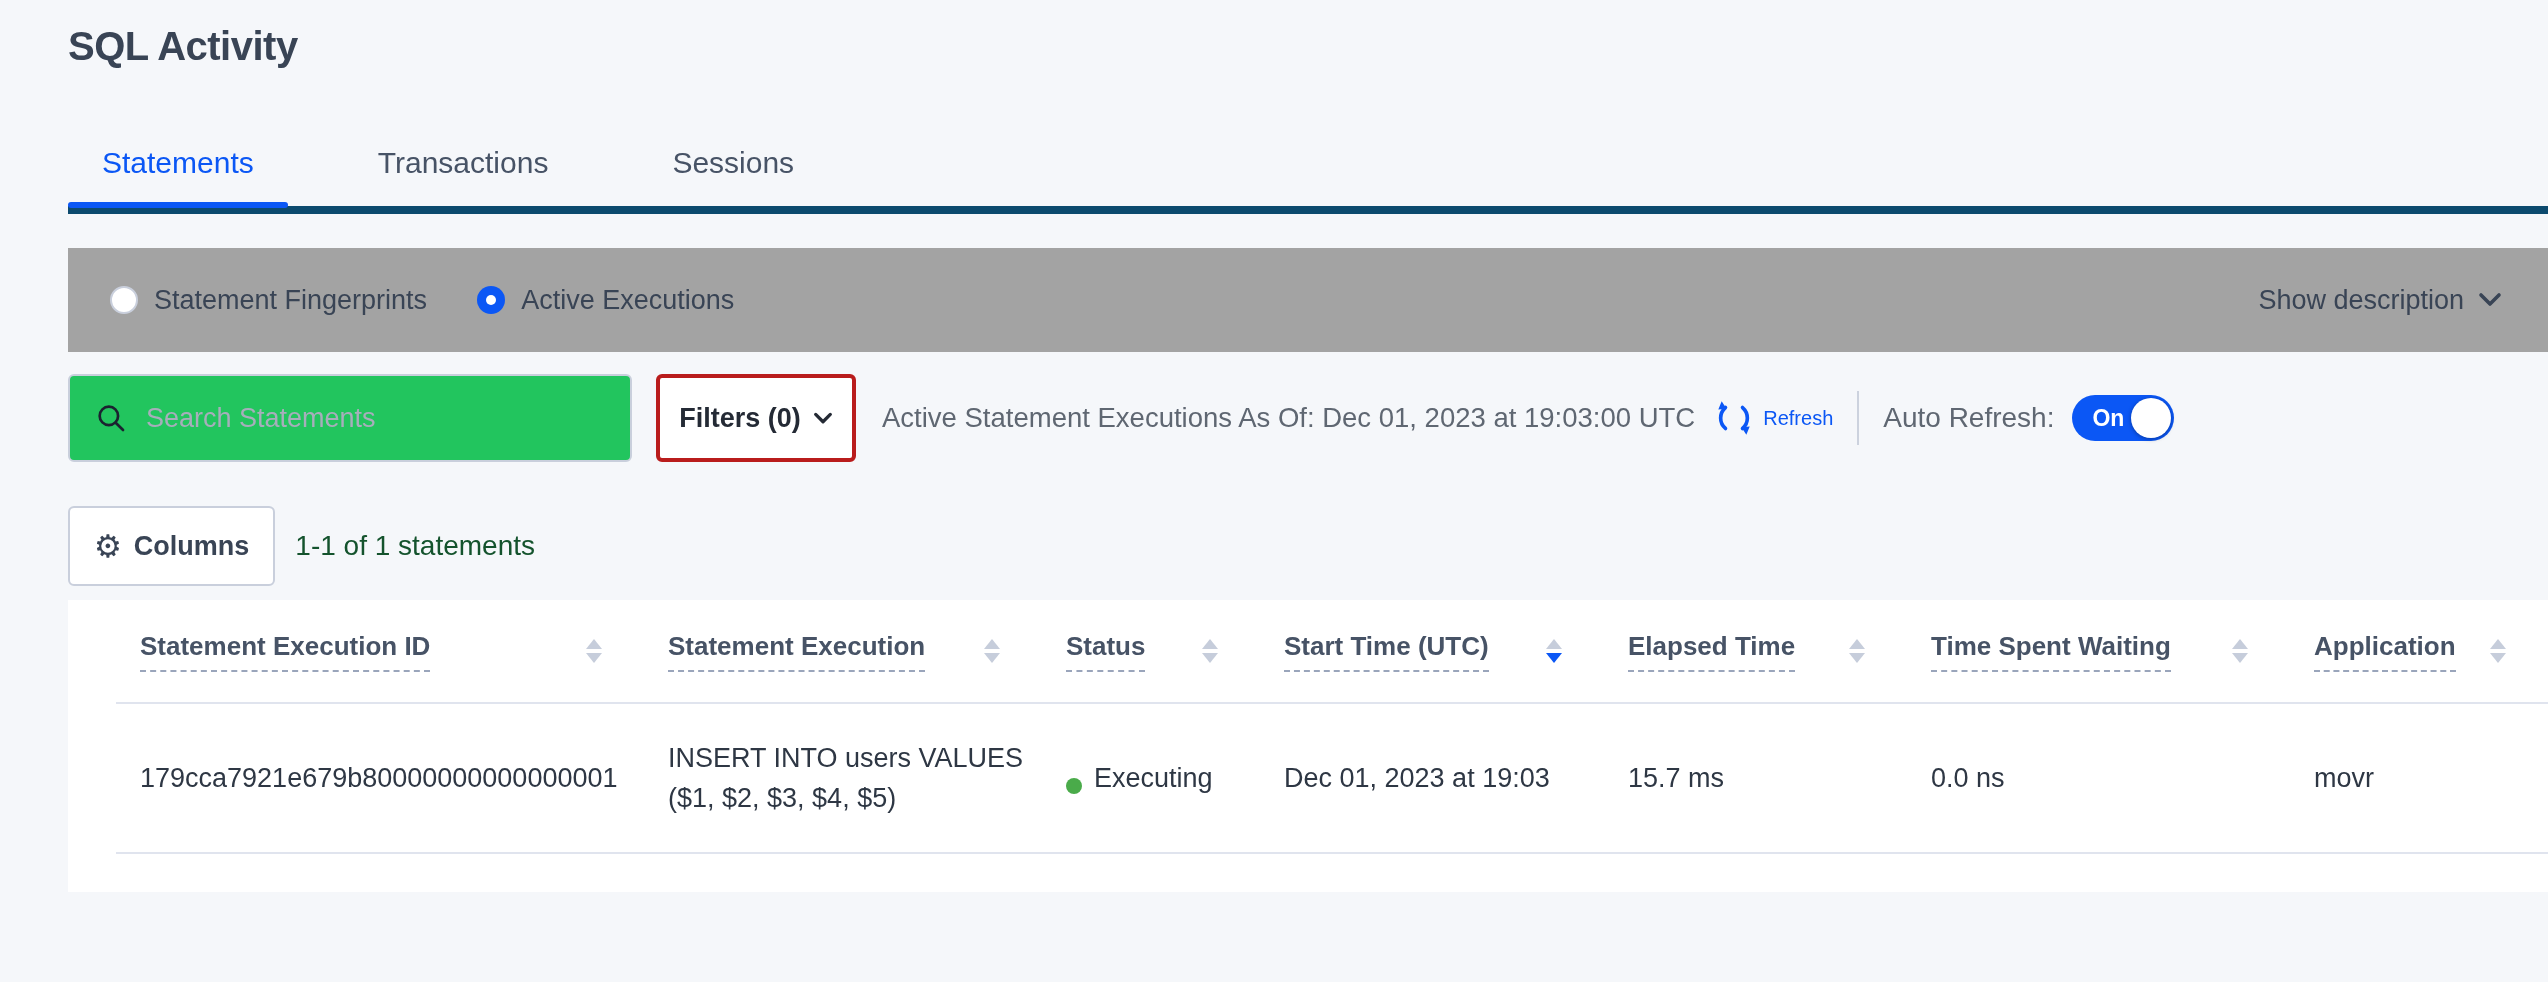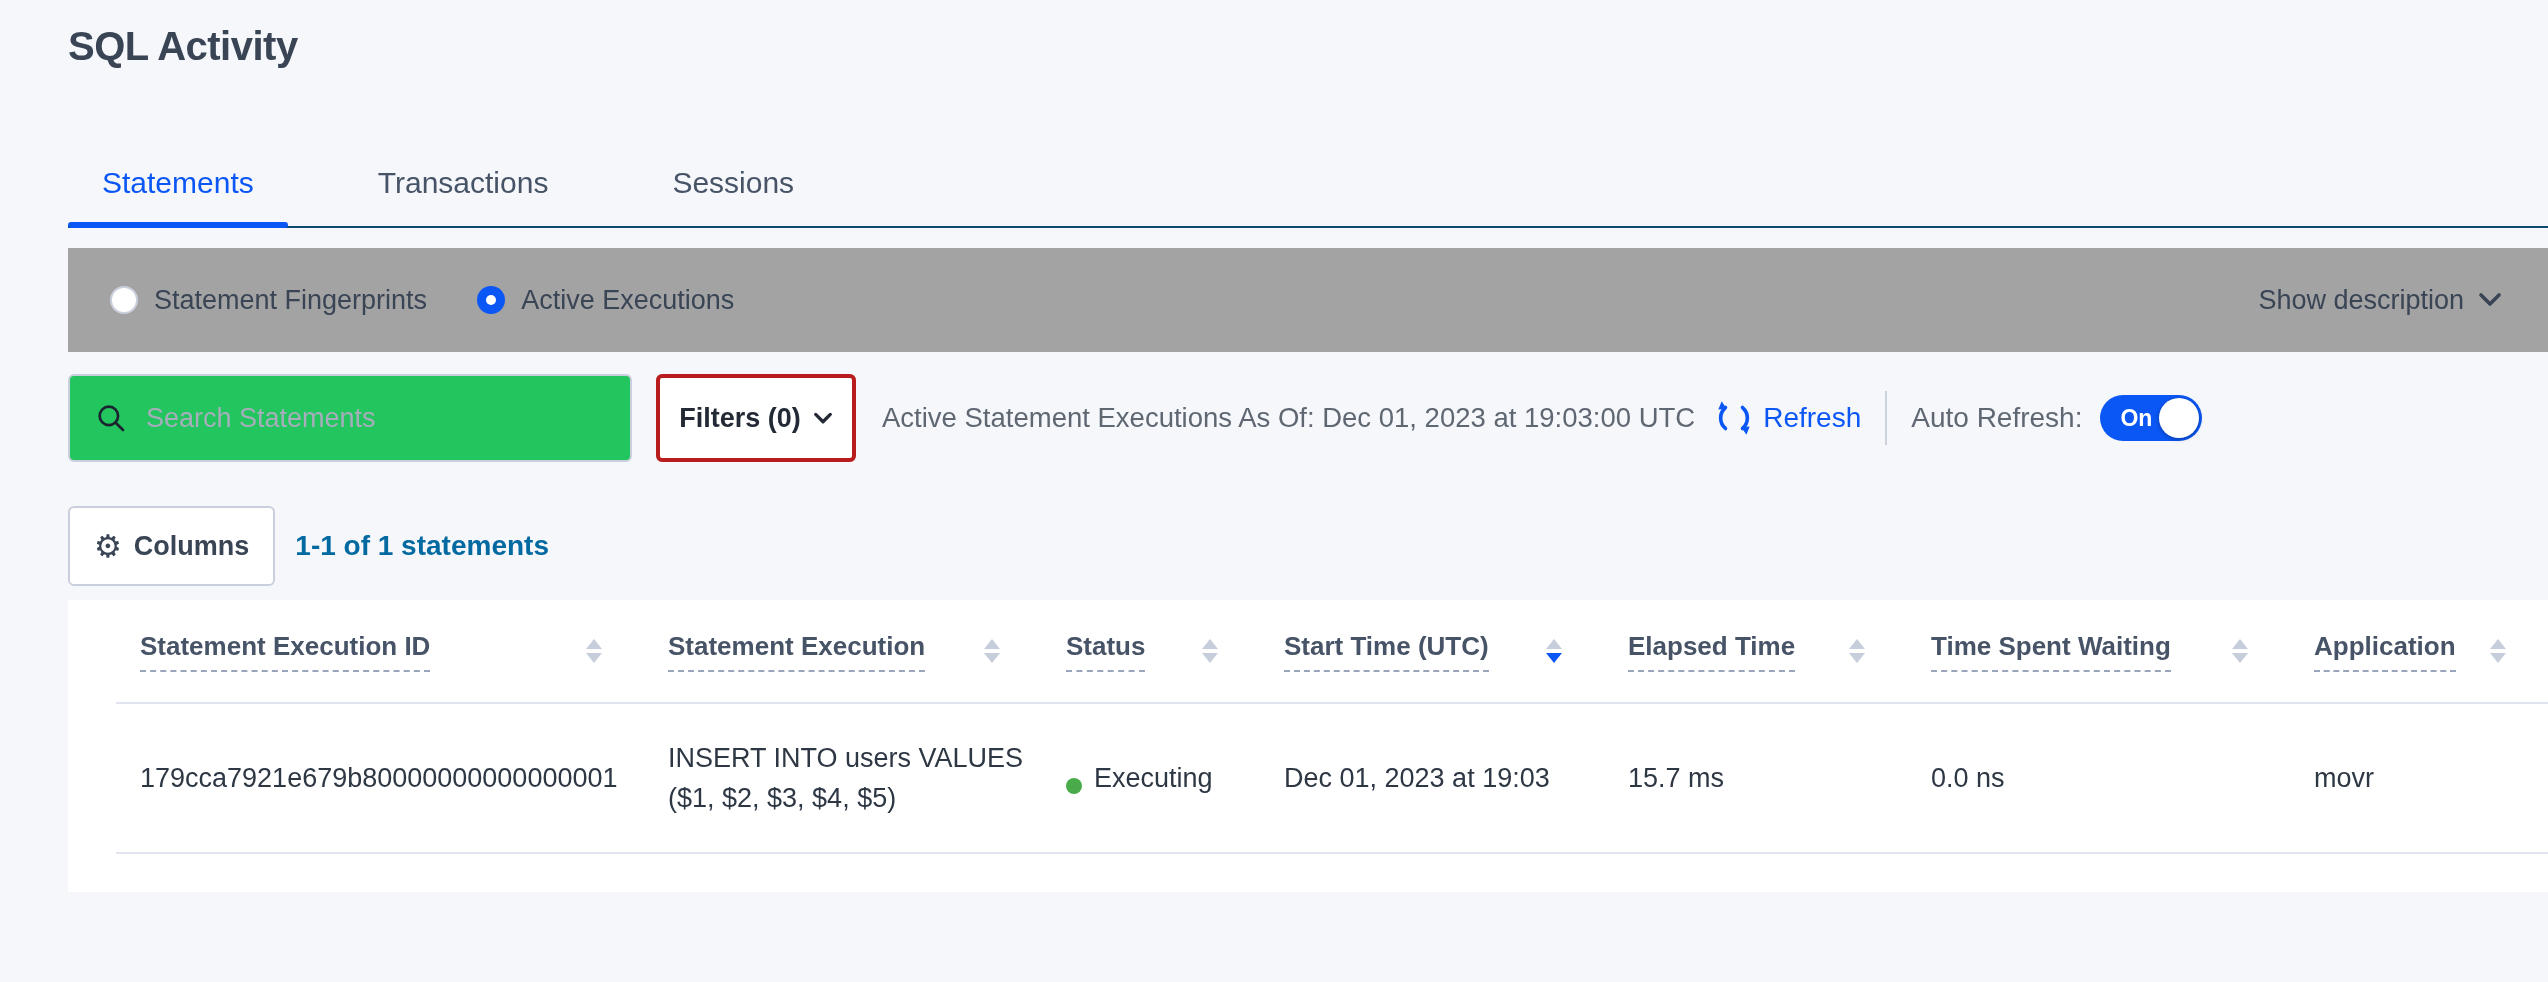--- a/index.html
+++ b/index.html
@@ -9,21 +9,21 @@
     font-family:"Liberation Sans","DejaVu Sans",sans-serif;
     color:#394455;
   }
   :root { --accent:#0b57f5; --status_green:#4aab4a; }
 
   .title { position:absolute; left:68px; top:24px; margin:0;
     font-size:40px; font-weight:700; color:#394455; letter-spacing:-0.5px; }
 
   
   .tabs { position:absolute; left:68px; right:0; top:138px;
-    display:flex; align-items:flex-start; border-bottom:2px solid #0c4a6e;margin-top:20px; }
+    display:flex; align-items:flex-start; border-bottom:8px solid #0c4a6e; }
   .tab { position:relative; padding:8px 34px 26px 34px; margin-right:56px;
     font-size:30px; color:#475366; cursor:pointer; }
   .tab.active { color:var(--accent); }
   .tab.active::after { content:""; position:absolute; left:0; right:0; bottom:-2px;
     height:6px; background:var(--accent); border-radius:3px; }
 
   
   .radio-bar { position:absolute; left:68px; right:0; top:248px; height:104px;
     background:#a3a3a3; display:flex; align-items:center; padding:0 46px 0 42px; box-sizing:border-box; }
   .radio-opt { display:flex; align-items:center; cursor:pointer; }
@@ -44,38 +44,38 @@
     border-radius:6px; display:flex; align-items:center; padding:0 18px 0 24px; box-sizing:border-box; }
   .search-box input { border:none; outline:none; flex:1; margin-left:16px;
     font-size:27px; color:#242a35; font-family:inherit; background:transparent; }
   .search-box input::placeholder { color:#a7aebb; }
   .filters-btn { margin-left:24px; height:88px; min-width:200px; background:#fff;
     border:4px solid #b91c1c; border-radius:6px; display:flex; align-items:center;
     justify-content:center; gap:12px; font-size:27px; font-weight:700; color:#242a35;
     font-family:inherit; cursor:pointer; }
   .asof { margin-left:26px; font-size:27.5px; color:#5f6772; }
   .refresh { margin-left:20px; display:flex; align-items:center; gap:10px;
-    color:var(--accent); font-size:28px; cursor:pointer; }
+    color:var(--accent); font-size:20px; cursor:pointer; }
   .vdiv { width:2px; height:54px; background:#ccd2de; margin-left:24px; flex:none; }
   .auto-label { margin-left:24px; font-size:28px; color:#5f6772; }
   .toggle { margin-left:18px; width:102px; height:46px; border-radius:23px;
     background:var(--accent); position:relative; display:flex; align-items:center;
     cursor:pointer; flex:none; }
   .toggle-text { color:#fff; font-size:23px; font-weight:700; margin-left:20px; }
   .knob { position:absolute; right:3px; top:3px; width:40px; height:40px;
     background:#fff; border-radius:50%; box-shadow:0 1px 4px rgba(0,0,0,.35); }
 
   
   .columns-row { position:absolute; left:68px; right:0; top:506px; height:80px;
     display:flex; align-items:center; }
   .columns-btn { height:80px; padding:0 24px; background:#fff; border:2px solid #c9cfdc;
     border-radius:6px; display:flex; align-items:center; gap:12px; font-size:27px;
     font-weight:700; color:#394455; font-family:inherit; cursor:pointer; }
   .gear { font-size:31px; font-weight:400; line-height:1; }
-  .count { margin-left:20px; font-size:28px; font-weight:700; color:#0369a1; }
+  .count { margin-left:20px; font-size:28px; font-weight:400; color:#14532d; }
 
   
   .table-card { position:absolute; left:68px; right:0; top:600px; height:292px; background:#fff; }
   .thead { margin-left:48px; height:102px; border-bottom:2px solid #e0e4ee;
     display:flex; align-items:center; }
   .th { display:flex; align-items:center; justify-content:space-between;
     padding-left:24px; box-sizing:border-box; height:100%; cursor:pointer; }
   .th-label { font-size:26px; font-weight:700; color:#475366;
     border-bottom:2px dashed #9aa5bb; padding-bottom:8px; white-space:nowrap; }
   .sort { display:flex; flex-direction:column; gap:4px; margin-right:42px; flex:none; }

